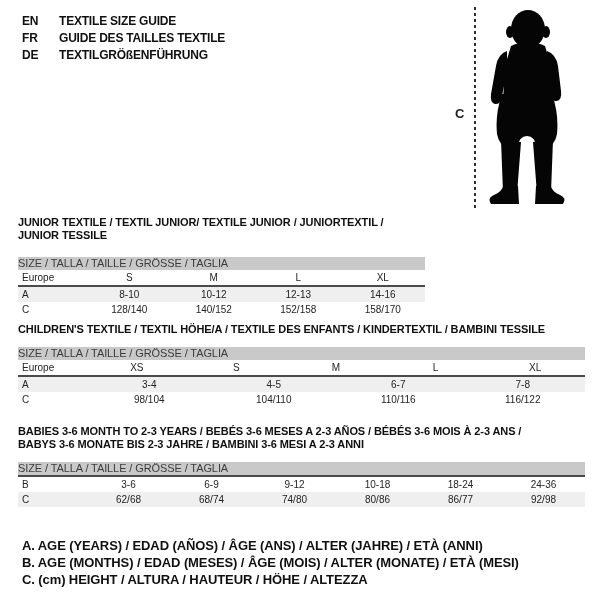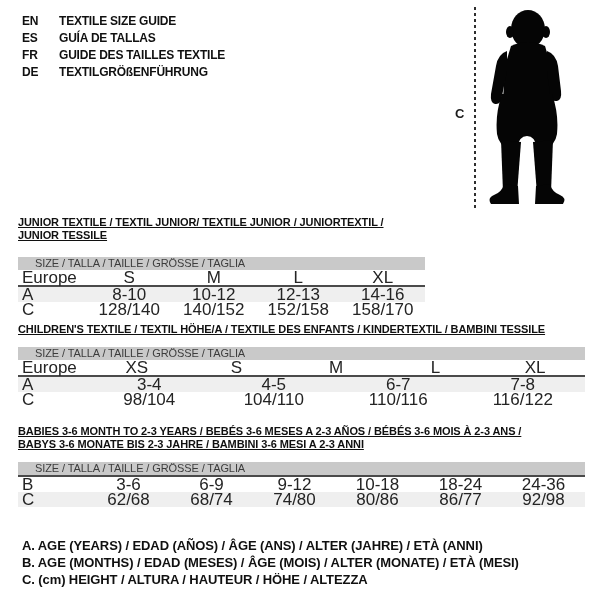--- a/index.html
+++ b/index.html
@@ -17,50 +17,46 @@
              background:repeating-linear-gradient(to bottom,#2e2e2e 0 3px,transparent 3px 6px);}
   .figure-label{position:absolute;left:455px;top:106px;font-size:13px;font-weight:bold;color:#1c1c1c;}
   .baby{position:absolute;left:481px;top:6px;}
 
   
   .size-table{position:absolute;left:18px;}
   .t1{top:216px;width:407px;}
   .t2{top:323px;width:567px;}
   .t3{top:425px;width:567px;}
   .table-title{font-size:11px;font-weight:bold;line-height:13px;color:#101010;
-               white-space:pre-line;letter-spacing:-0.1px;text-decoration:underline;}
+               white-space:pre-line;letter-spacing:-0.1px;}
   .band{background:#c9c9c9;height:13px;line-height:13px;font-size:11px;color:#3c3c3c;
-        padding-left:17px;letter-spacing:-0.1px;}
+        padding-left:0;letter-spacing:-0.1px;}
   .t1 .band{margin-top:15px;}
   .t2 .band,.t3 .band{margin-top:11px;}
   .band.divider{border-bottom:2px solid #4a4a4a;}
-  .trow{display:flex;height:15px;line-height:15px;font-size:17px;color:#242424;}
+  .trow{display:flex;height:15px;line-height:15px;font-size:10px;color:#242424;}
   .trow.divider{border-bottom:2px solid #4a4a4a;}
   .trow:nth-child(even){background:#efefef;}
   .tlabel{width:65px;padding-left:4px;}
   .tcell{flex:1;text-align:center;}
 
   
   .footnotes{position:absolute;left:22px;top:537px;}
   .footnote{height:17px;line-height:17px;font-size:13px;font-weight:bold;color:#101010;
             letter-spacing:-0.1px;}
 </style>
 </head>
 <body>
 
 <div class="page">
 
   <div class="lang-block">
       <div class="lang-row">
         <span class="lang-code">EN</span>
         <span class="lang-text">TEXTILE SIZE GUIDE</span>
-      </div>
-      <div class="lang-row">
-        <span class="lang-code">ES</span>
-        <span class="lang-text">GUÍA DE TALLAS</span>
       </div>
       <div class="lang-row">
         <span class="lang-code">FR</span>
         <span class="lang-text">GUIDE DES TAILLES TEXTILE</span>
       </div>
       <div class="lang-row">
         <span class="lang-code">DE</span>
         <span class="lang-text">TEXTILGRÖßENFÜHRUNG</span>
       </div>
     </div>

